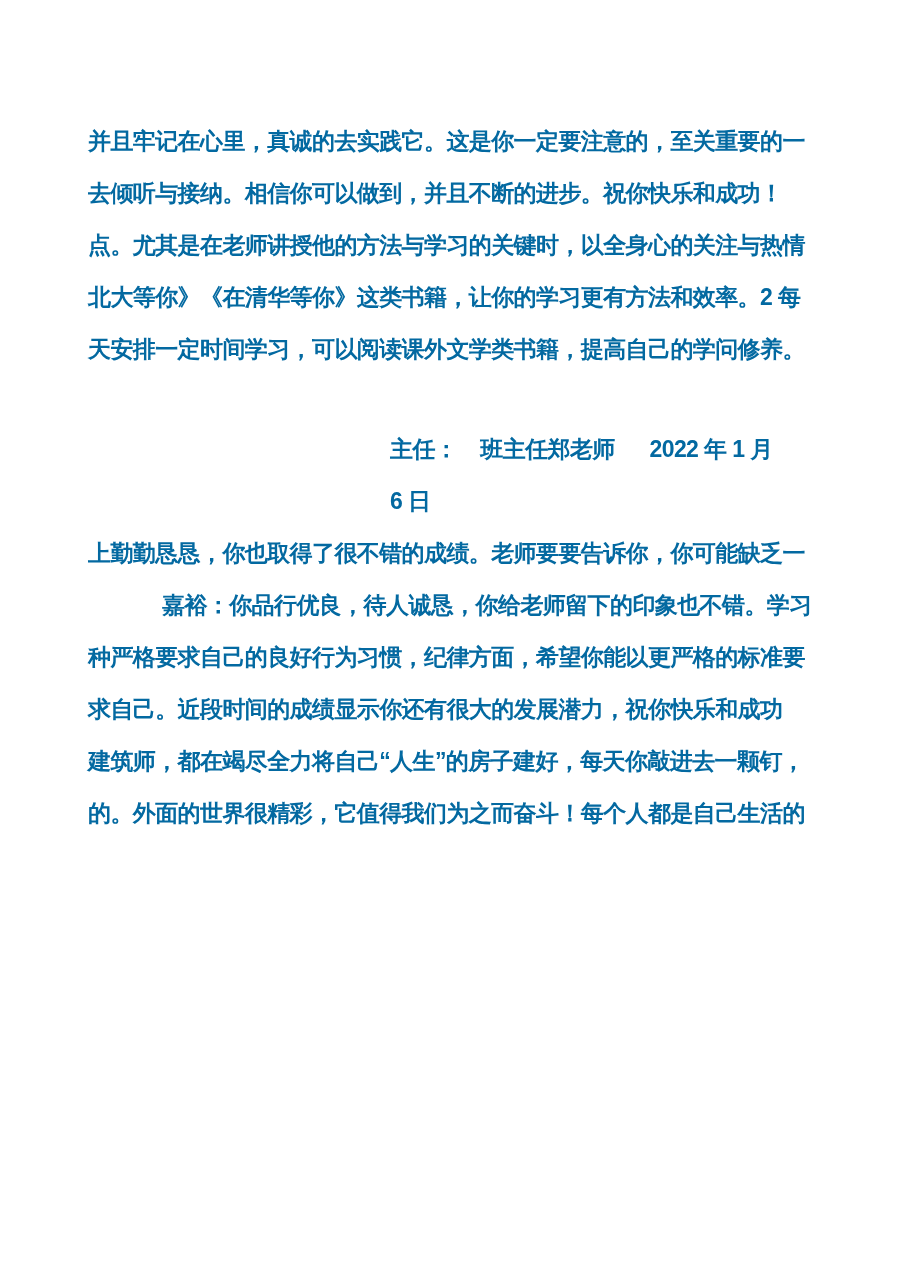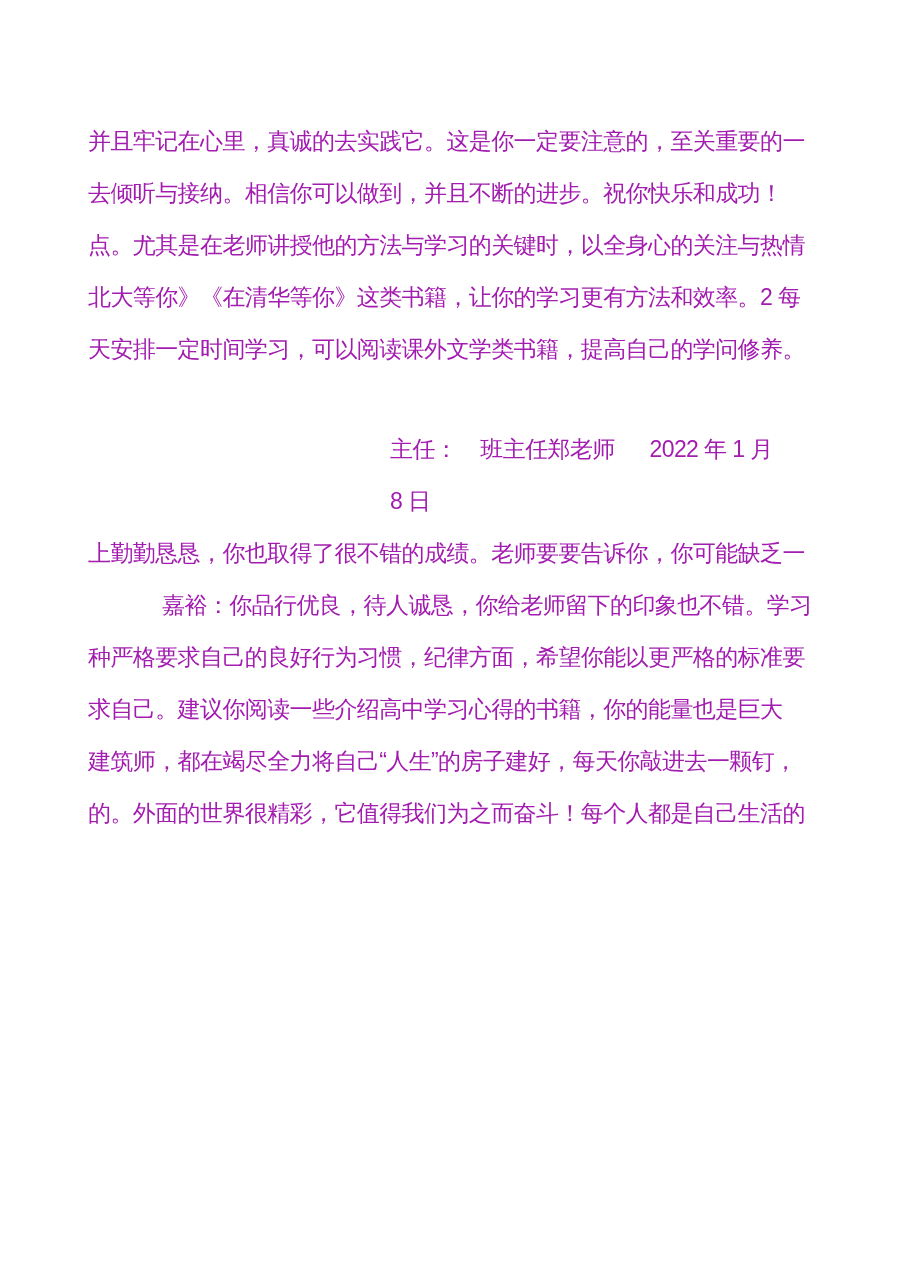--- a/index.html
+++ b/index.html
@@ -13,24 +13,24 @@
   }
   .textcol{
     position:absolute;
     left:88px;top:115px;
     width:740px;
   }
   .ln{
     height:52px;
     line-height:52px;
     font-size:23px;
-    font-weight:400;
+    font-weight:700;
     letter-spacing:-0.6px;
     white-space:pre;
-    color:#a21caf;
+    color:#0369a1;
   }
   .indent1{padding-left:49px;}
   .indent2{padding-left:74px;}
   .sig-block{margin-top:48px;}
   .sig-block .ln{padding-left:302px;}
   .divider-block{margin-top:151px;}
 </style>
 </head>
 <body>
 
@@ -43,27 +43,27 @@
       <div class="ln">点。尤其是在老师讲授他的方法与学习的关键时，以全身心的关注与热情</div>
     </div>
 
     <div>
       <div class="ln">北大等你》《在清华等你》这类书籍，让你的学习更有方法和效率。2 每</div>
       <div class="ln">天安排一定时间学习，可以阅读课外文学类书籍，提高自己的学问修养。</div>
     </div>
 
     <div class="sig-block">
       <div class="ln">主任：    班主任郑老师      2022 年 1 月</div>
-      <div class="ln">8 日</div>
+      <div class="ln">6 日</div>
     </div>
 
 
     <div>
       <div class="ln">上勤勤恳恳，你也取得了很不错的成绩。老师要要告诉你，你可能缺乏一</div>
       <div class="ln indent2">嘉裕：你品行优良，待人诚恳，你给老师留下的印象也不错。学习</div>
       <div class="ln">种严格要求自己的良好行为习惯，纪律方面，希望你能以更严格的标准要</div>
-      <div class="ln">求自己。建议你阅读一些介绍高中学习心得的书籍，你的能量也是巨大</div>
+      <div class="ln">求自己。近段时间的成绩显示你还有很大的发展潜力，祝你快乐和成功</div>
       <div class="ln">建筑师，都在竭尽全力将自己“人生”的房子建好，每天你敲进去一颗钉，</div>
       <div class="ln">的。外面的世界很精彩，它值得我们为之而奋斗！每个人都是自己生活的</div>
     </div>
 
   </div>
 </div>
 
 </body></html>

